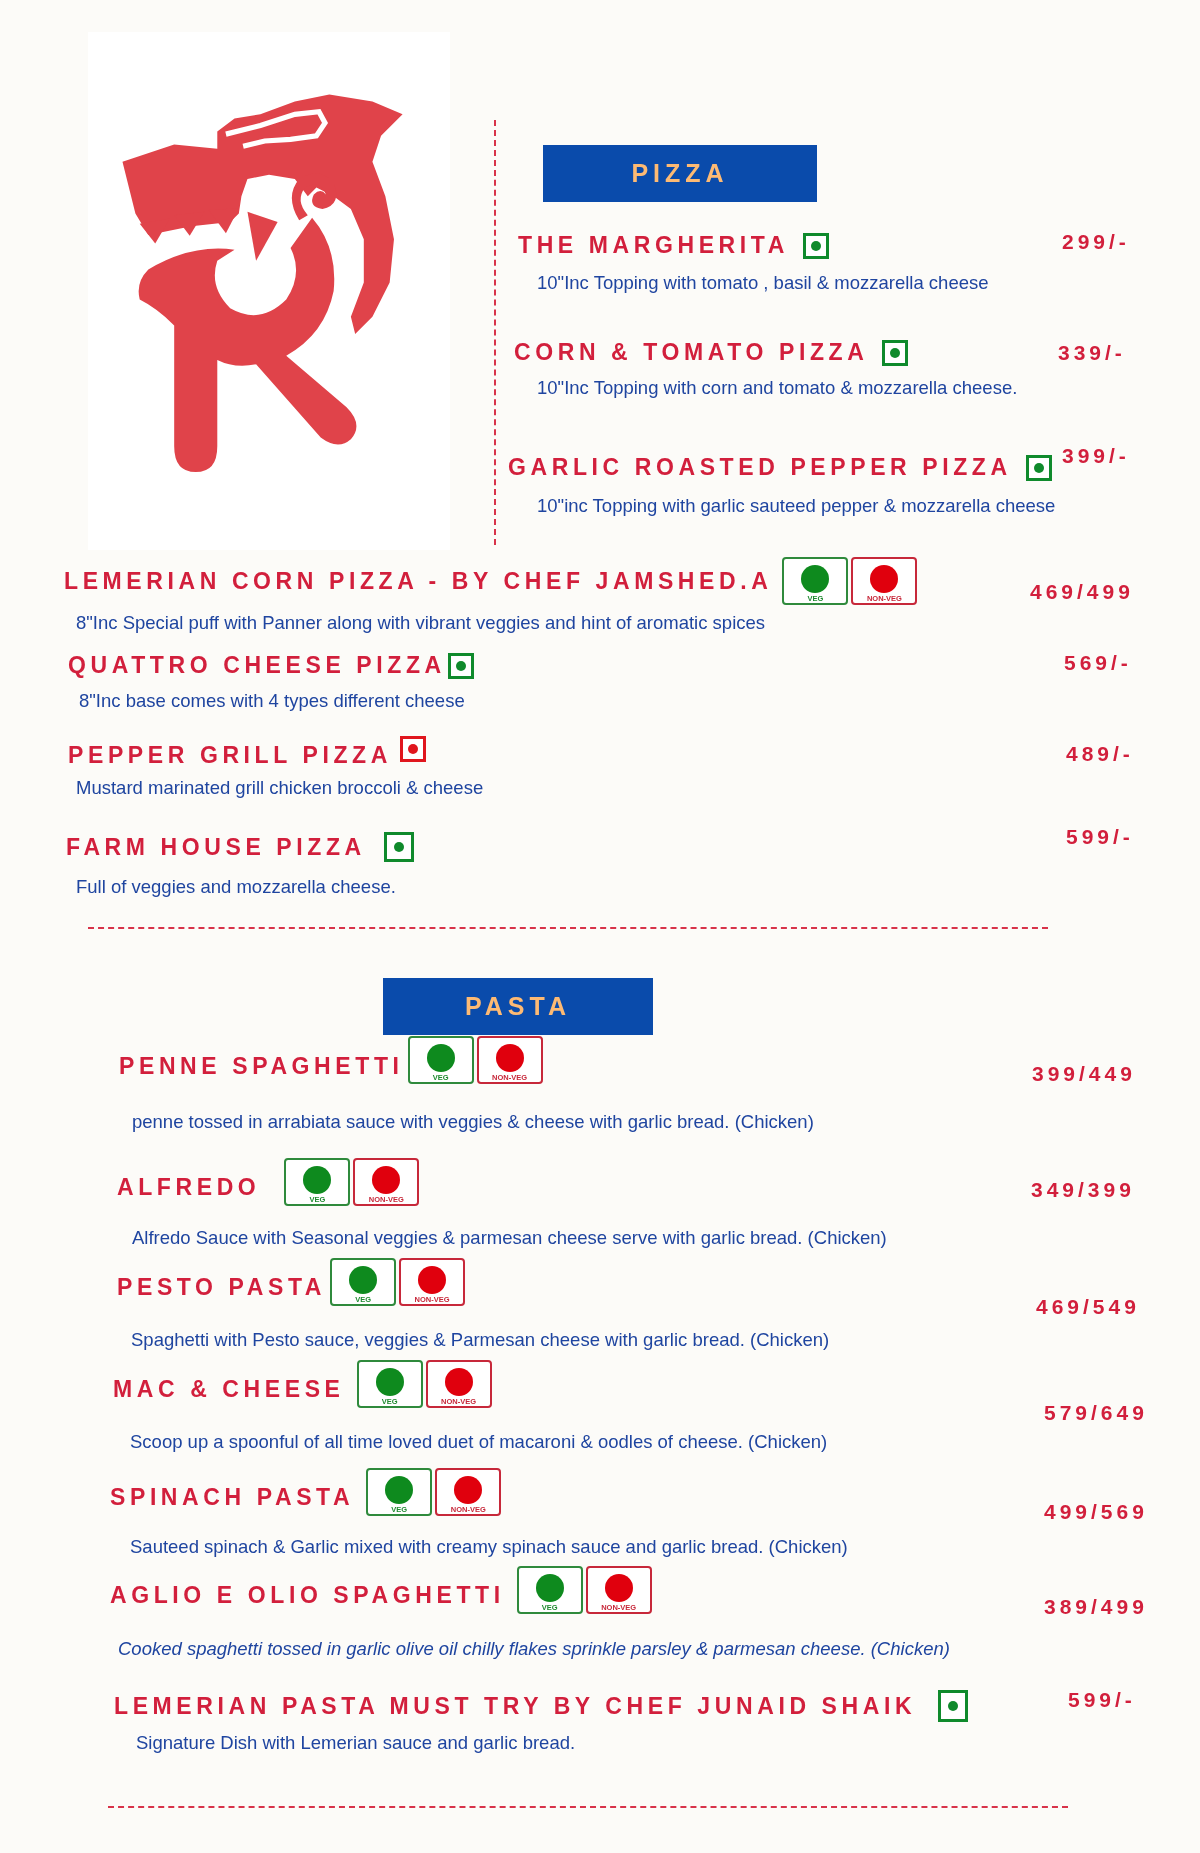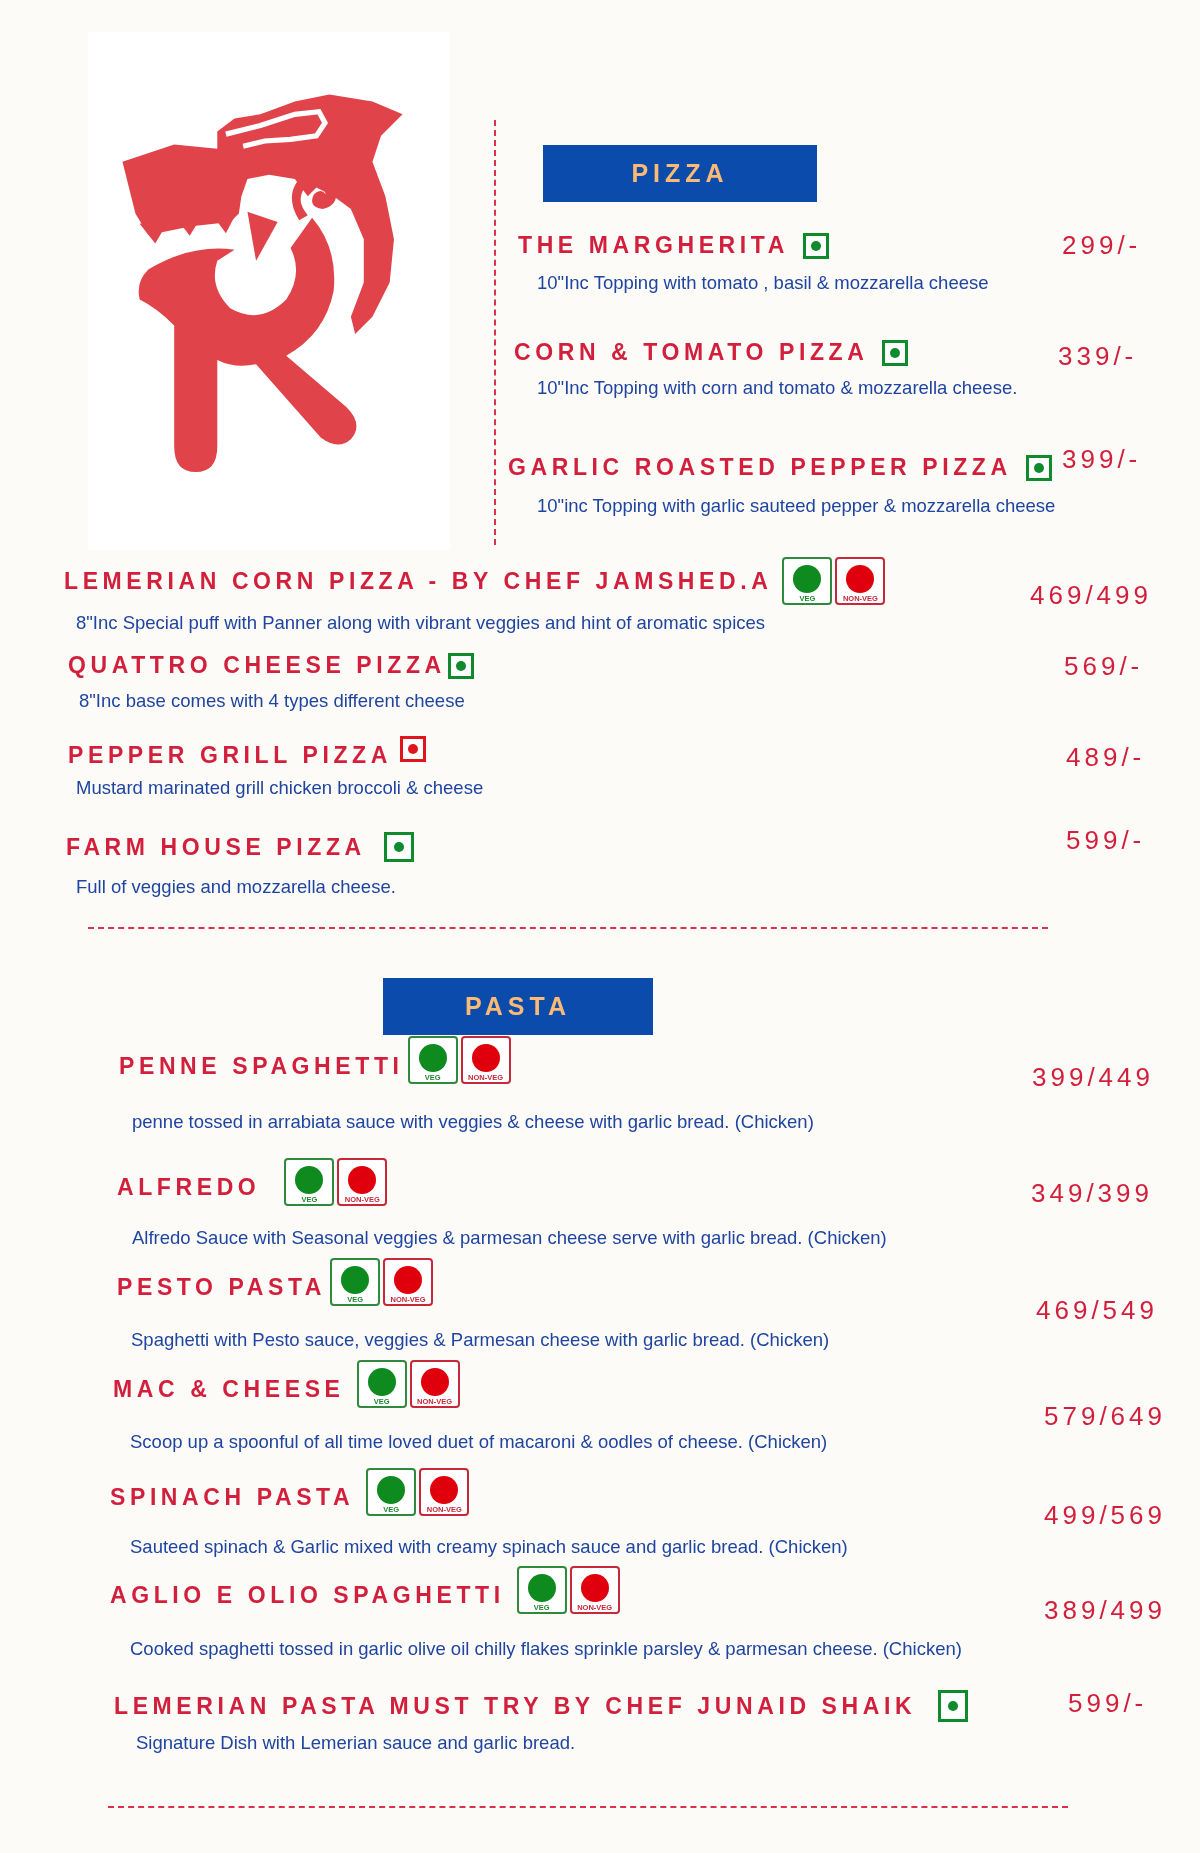--- a/index.html
+++ b/index.html
@@ -26,38 +26,38 @@
     }
     .item-name {
       color: #d21f3c; font-weight: bold; font-size: 23px;
       letter-spacing: 4.6px; white-space: nowrap;
       display: flex; align-items: center;
     }
     .item-desc {
       color: #1f45a0; font-size: 18.5px; white-space: nowrap;
     }
     .item-price {
-      color: #d21f3c; font-weight: normal; font-size: 26px;
+      color: #d21f3c; font-weight: bold; font-size: 21px;
       letter-spacing: 4px; white-space: nowrap;
     }
     .sq-icon {
       display: inline-block; width: 26px; height: 26px; box-sizing: border-box;
       border: 3px solid #0f8a2c; position: relative; margin-left: 14px;
       background: #fff;
     }
     .sq-icon::after {
       content: ""; position: absolute; left: 50%; top: 50%;
       width: 10px; height: 10px; border-radius: 50%;
       background: #0f8a2c; transform: translate(-50%, -50%);
     }
     .sq-icon.nonveg { border-color: #e0161e; }
     .sq-icon.nonveg::after { background: #e0161e; }
     .badge-pair { display: inline-flex; gap: 3px; margin-left: 10px; }
     .badge {
-      width: 50px; height: 48px; box-sizing: border-box; border-radius: 4px;
+      width: 66px; height: 48px; box-sizing: border-box; border-radius: 4px;
       background: #fff; display: flex; flex-direction: column;
       align-items: center; justify-content: flex-start; padding-top: 6px;
     }
     .badge.veg { border: 2px solid #2f8a3c; }
     .badge.nonveg { border: 2px solid #c7283a; }
     .badge .dot { width: 28px; height: 30px; border-radius: 50%; }
     .badge.veg .dot { background: #0e8a1e; }
     .badge.nonveg .dot { background: #e0000d; }
     .badge .lbl {
       font-size: 7.5px; font-weight: bold; margin-top: 1px; letter-spacing: 0;
@@ -246,21 +246,21 @@
         <span class="dot"></span>
         <span class="lbl">VEG</span>
       </span>
     <span class="badge nonveg">
         <span class="dot"></span>
         <span class="lbl">NON-VEG</span>
       </span>
   </span>
 </div>
 <div class="abs item-price" style="left:1044px; top:1595px;">389/499</div>
-<div class="abs item-desc" style="left:130px; top:1638px;">Cooked spaghetti tossed in garlic olive oil chilly flakes sprinkle parsley  &amp; parmesan cheese. (Chicken)</div>
+<div class="abs item-desc" style="left:118px; top:1638px;font-style:italic;">Cooked spaghetti tossed in garlic olive oil chilly flakes sprinkle parsley  &amp; parmesan cheese. (Chicken)</div>
 
 <div class="abs item-name" style="left:114px; top:1690px;">
   <span>LEMERIAN PASTA MUST TRY BY CHEF JUNAID SHAIK</span>
   <span class="sq-icon" style="margin-left:22px; width:30px; height:32px;"></span>
 </div>
 <div class="abs item-price" style="left:1068px; top:1688px;">599/-</div>
 <div class="abs item-desc" style="left:136px; top:1732px;">Signature Dish with Lemerian sauce and garlic bread.</div>
 
 <div class="abs hline" style="left:108px; top:1806px; width:960px;"></div>
 

